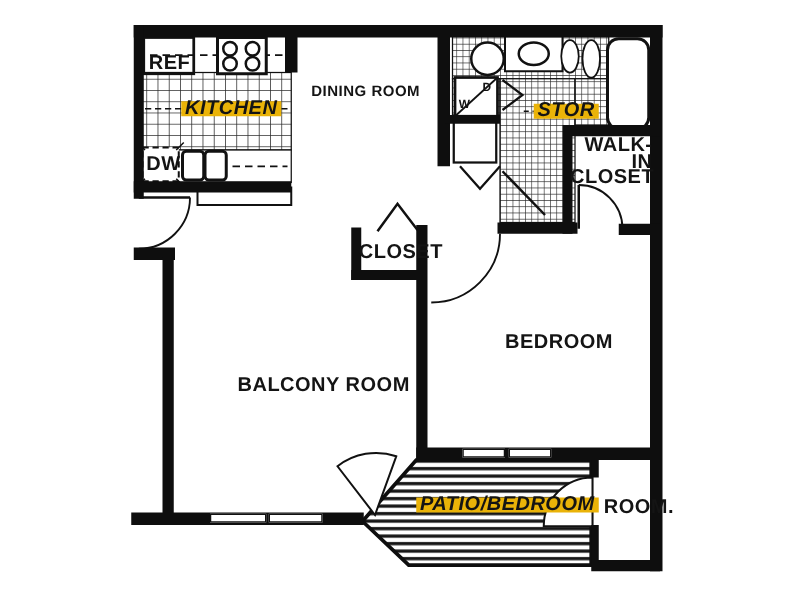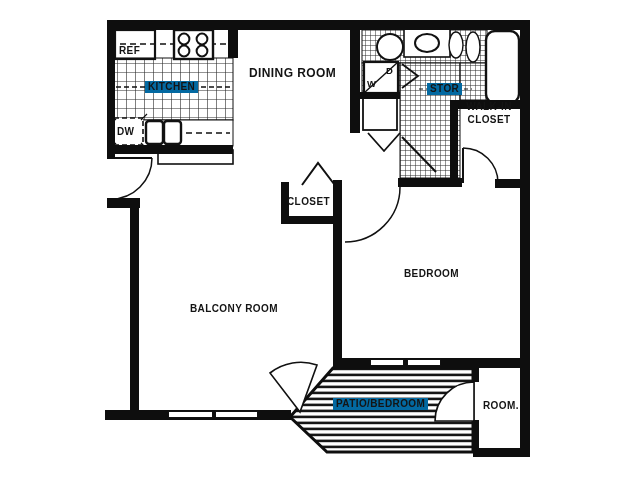--- a/index.html
+++ b/index.html
@@ -1,22 +1,22 @@
 <!DOCTYPE html>
 <html><head>
 <meta charset="utf-8">
 <style>
   html,body{margin:0;padding:0;background:#fff;}
   #plan{position:relative;width:640px;height:480px;background:#fff;overflow:hidden;
         font-family:"Liberation Sans", sans-serif;}
   .wall{position:absolute;background:#0e0e0e;}
   .window{position:absolute;background:#fff;border:1px solid #111;box-sizing:border-box;}
-  .label{position:absolute;font-weight:bold;color:#141414;font-size:10px;
+  .label{position:absolute;font-weight:bold;color:#141414;font-size:16px;
          letter-spacing:0.4px;white-space:nowrap;line-height:12px;}
-  .onband{background:#0369a1;padding:0 3px;}
+  .onband{background:#eab308;padding:0 3px;font-style:italic;}
   svg{position:absolute;left:0;top:0;}
 </style>
 </head>
 <body>
 
 <div id="plan">
 
   <svg width="640" height="480" viewBox="0 0 640 480">
     <defs>
       <pattern id="kTile" width="9" height="9" patternUnits="userSpaceOnUse">
@@ -158,21 +158,21 @@
   <div class="window" style="left:370px;top:359px;width:34px;height:7px"></div>
   <div class="window" style="left:407px;top:359px;width:34px;height:7px"></div>
 
   <div class="label" style="left:249px;top:67px;font-size:12px">DINING ROOM</div>
   <div class="label onband" style="left:145px;top:81px">KITCHEN</div>
   <div class="label" style="left:119px;top:45px">REF</div>
   <div class="label" style="left:117px;top:126px">DW</div>
   <div class="label" style="left:386px;top:65px;font-size:9.5px">D</div>
   <div class="label" style="left:367px;top:78px;font-size:9.5px">W</div>
   <div class="label onband" style="left:427px;top:83px">STOR</div>
-  <div class="label" style="left:456px;top:101px;width:66px;text-align:center;line-height:12.5px;white-space:normal">
+  <div class="label" style="left:456px;top:111px;width:66px;text-align:right;line-height:12.5px;white-space:normal">
     <div>WALK-IN</div>
     <div>CLOSET</div>
   </div>
   <div class="label" style="left:287px;top:196px">CLOSET</div>
   <div class="label" style="left:404px;top:268px">BEDROOM</div>
   <div class="label" style="left:190px;top:303px">BALCONY ROOM</div>
   <div class="label onband" style="left:333px;top:398px">PATIO/BEDROOM</div>
   <div class="label" style="left:483px;top:400px">ROOM.</div>
 
 </div>

